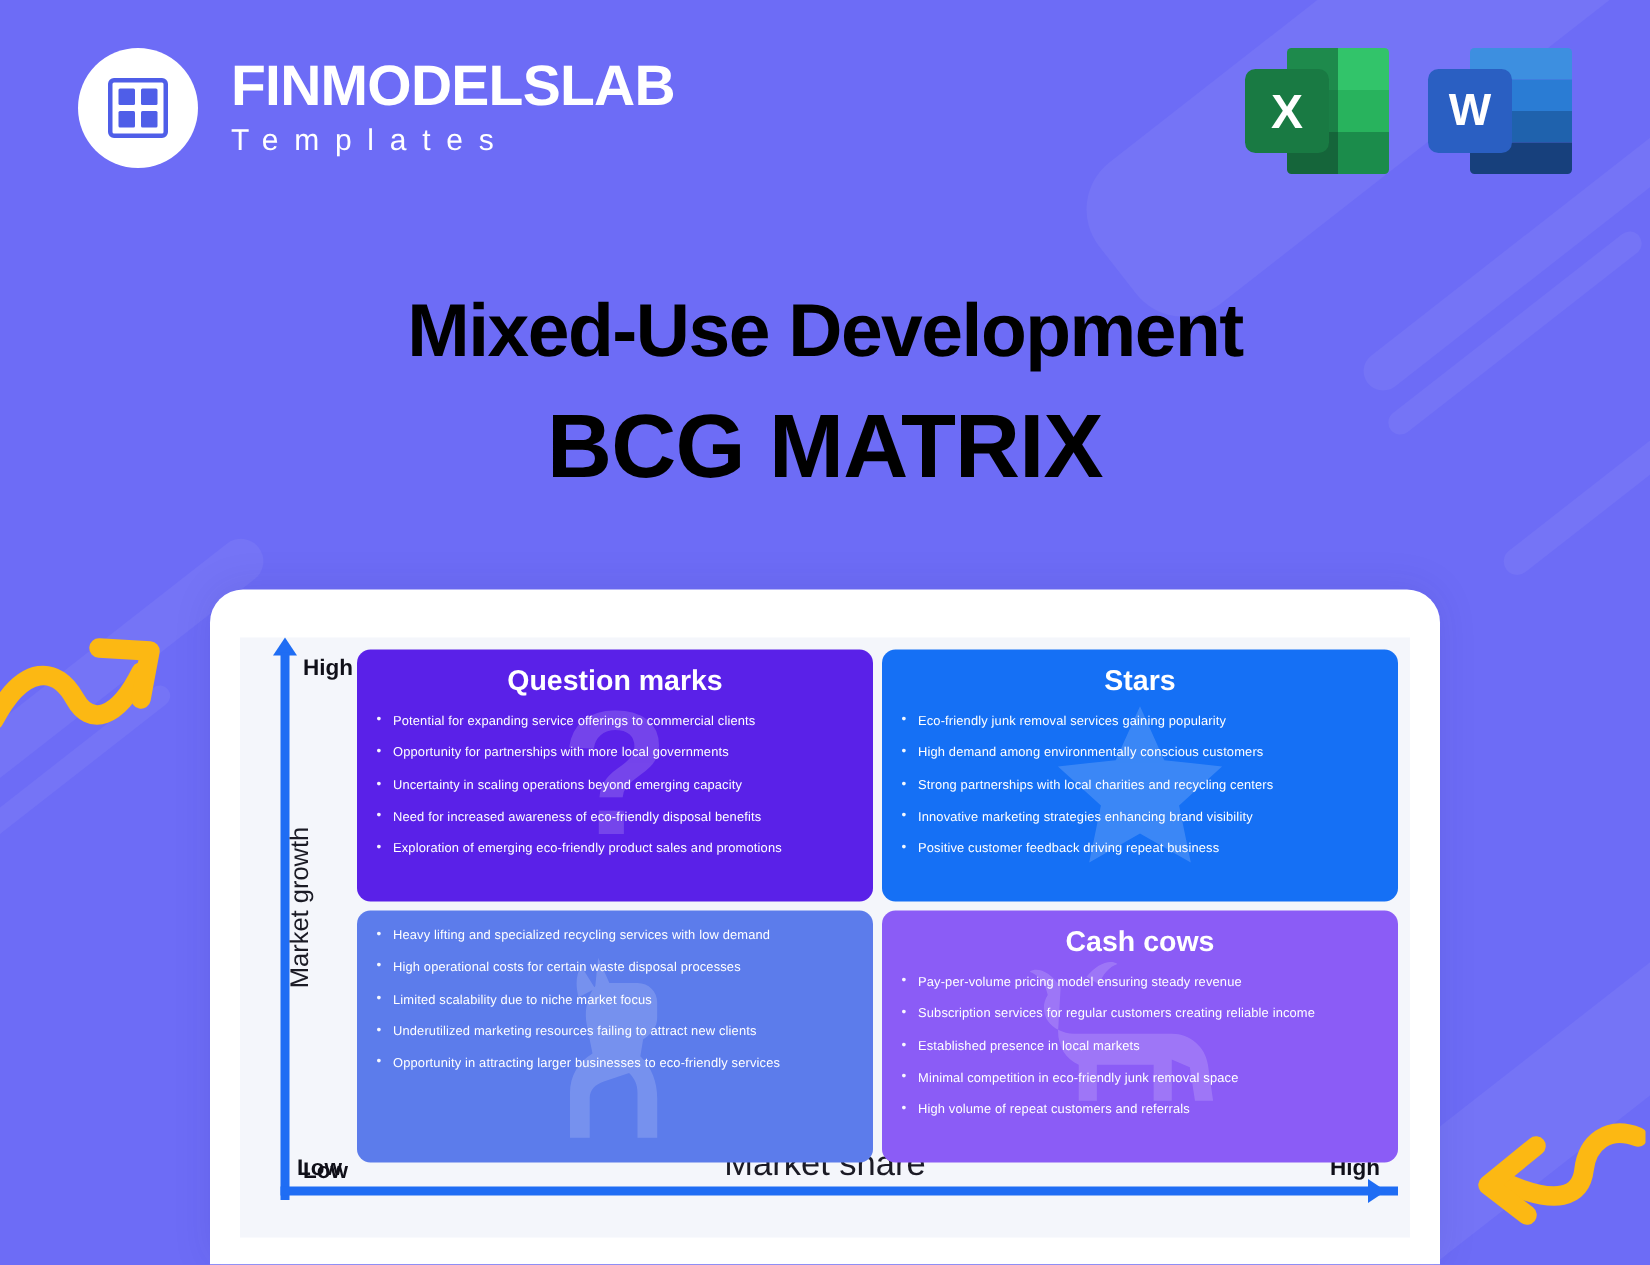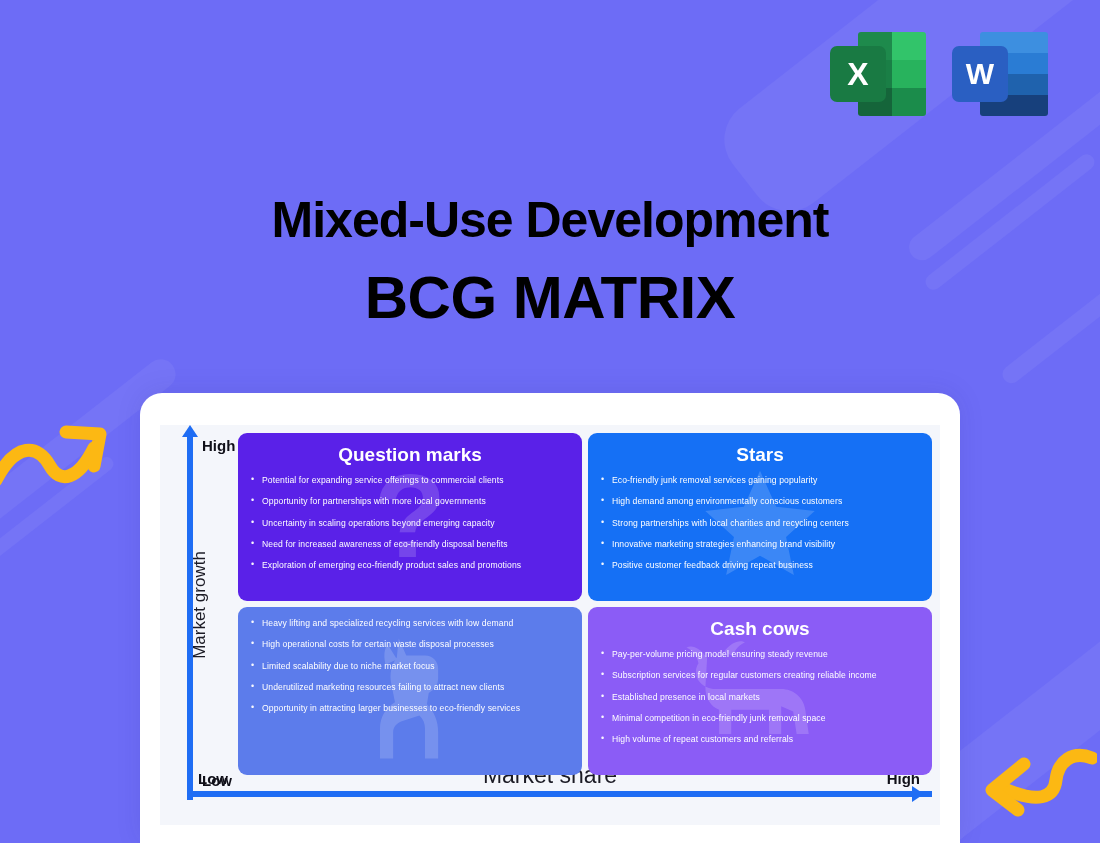--- a/index.html
+++ b/index.html
@@ -326,20 +326,34 @@
   <div class="streak s3"></div>
   <div class="streak s4"></div>
   <div class="streak s5"></div>
   <div class="streak s6"></div>
   <div class="streak s7"></div>
   <div class="streak s8"></div>
 </div>
 
 <div class="header">
 
+  <div class="brand">
+    <div class="brand-mark">
+      <div class="grid-icon">
+        <span></span>
+          <span></span>
+          <span></span>
+          <span></span>
+      </div>
+    </div>
+    <div class="brand-text">
+      <div class="brand-name">FINMODELSLAB</div>
+      <div class="brand-sub">Templates</div>
+    </div>
+  </div>
 
   <div class="office-icons">
     <div class="office-ico">
       <div class="xl-sheet">
         <i class="xl-a"></i>
           <i class="xl-b"></i>
         <i class="xl-c"></i>
           <i class="xl-d"></i>
         <i class="xl-e"></i>
           <i class="xl-f"></i>

